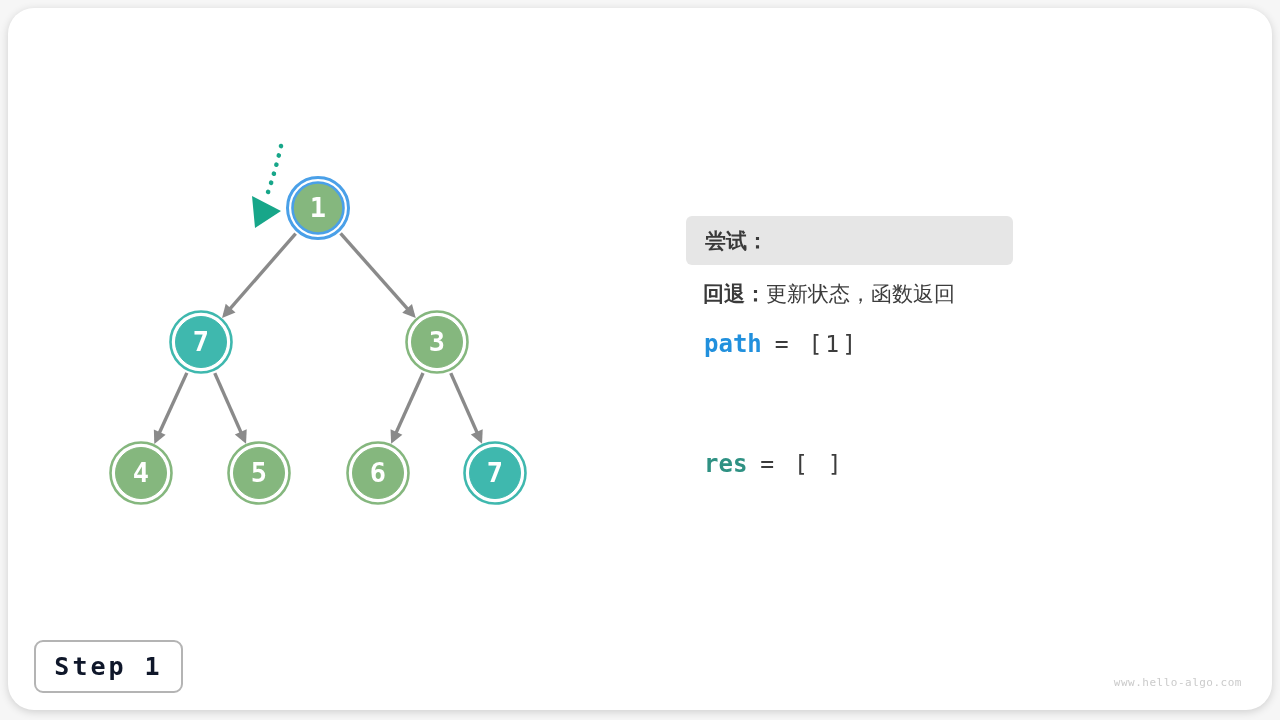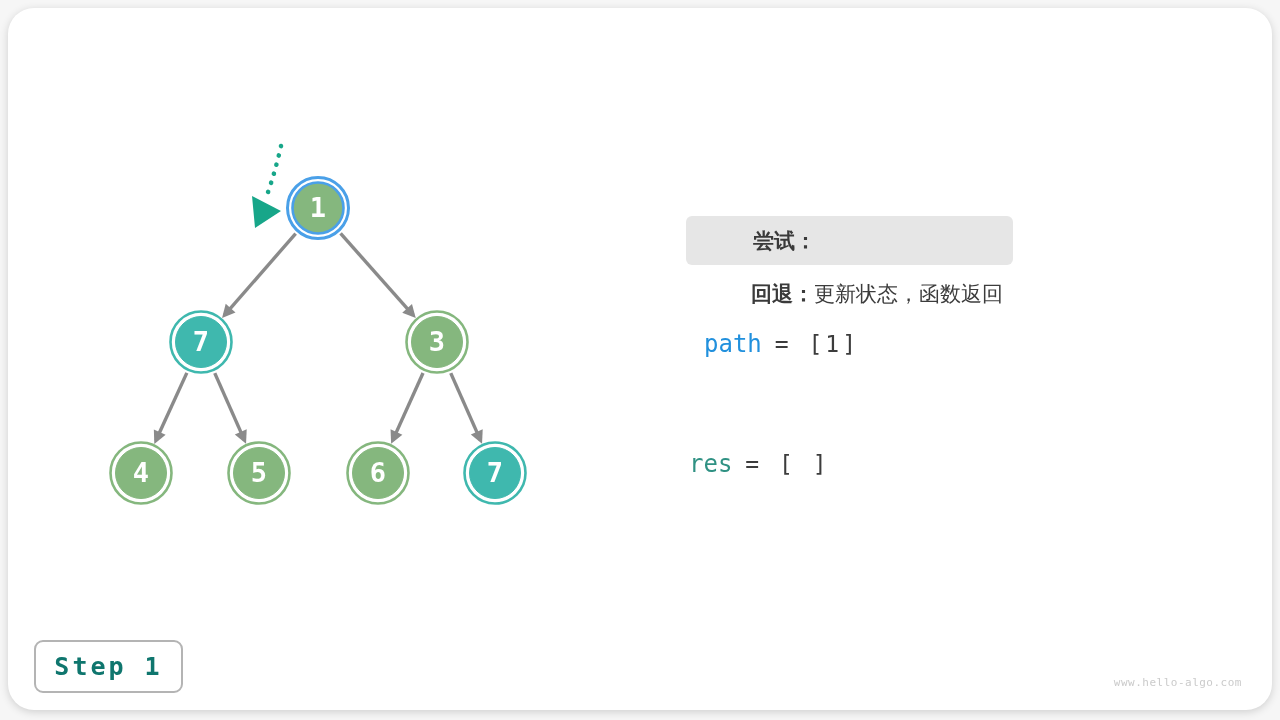--- a/index.html
+++ b/index.html
@@ -53,31 +53,30 @@
     padding-left: 19px;
     box-sizing: border-box;
   }
   .line-back {
     left: 703px;
     top: 281px;
   }
   .bold-label {
     font-weight: 700;
     color: #3a3a3a;
-    margin-left: 48px;
   }
   .code-line {
     position: absolute;
     font-family: "DejaVu Sans Mono", monospace;
     white-space: nowrap;
   }
   .path-line { left: 704px; top: 330px; }
-  .res-line  { left: 689px; top: 450px; text-align: center; }
+  .res-line  { left: 704px; top: 450px; text-align: center; }
   .code-var {
-    font-weight: 400;
+    font-weight: 700;
     font-size: 24px;
   }
   .path-line .code-var { color: #2190dd; }
   .res-line  .code-var { color: #2f9183; }
   .code-rest {
     font-size: 23px;
     color: #3c3c3c;
     margin-left: 13px;
     letter-spacing: 3px;
   }
@@ -90,21 +89,21 @@
     border: 2px solid #b4b4b4;
     border-radius: 9px;
     box-sizing: border-box;
     display: flex;
     align-items: center;
     justify-content: center;
     font-family: "DejaVu Sans Mono", monospace;
     font-weight: 700;
     font-size: 25px;
     letter-spacing: 3px;
-    color: #0f766e;
+    color: #0f172a;
     background: #ffffff;
   }
   .watermark {
     position: absolute;
     right: 38px;
     top: 676px;
     font-family: "DejaVu Sans Mono", monospace;
     font-size: 11px;
     color: #cbcbcb;
     letter-spacing: 0.5px;

